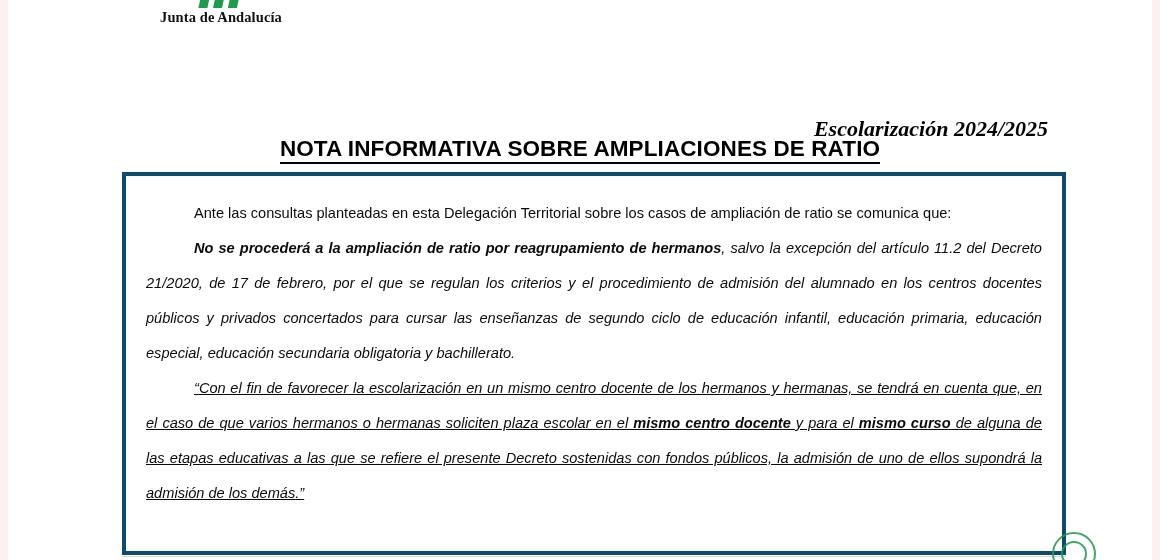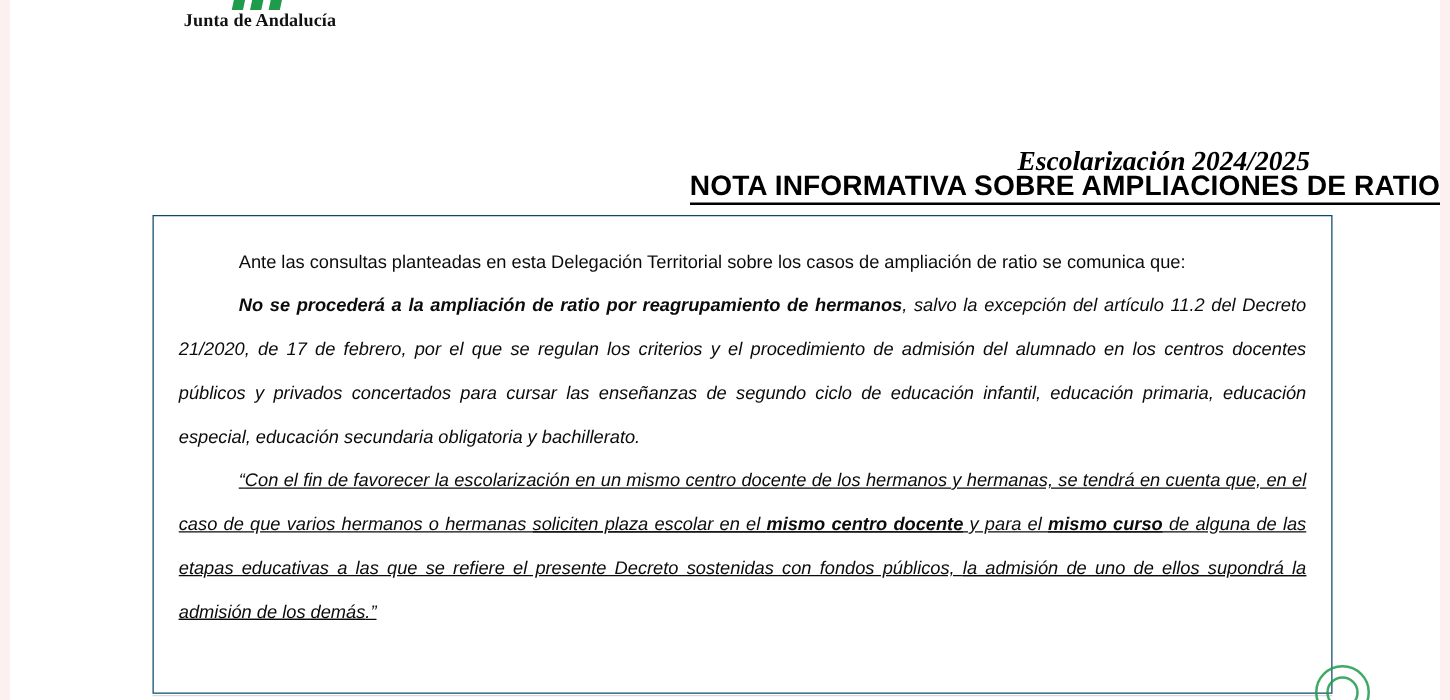--- a/index.html
+++ b/index.html
@@ -20,20 +20,21 @@
     width: 1144px;
     height: 560px;
     background: #ffffff;
     box-sizing: border-box;
   }
 
   
   .header {
     position: relative;
     height: 46px;
+    margin-left: 13px;
   }
   .logo-block {
     position: absolute;
     left: 100px;
     top: -26px;
     width: 200px;
     text-align: center;
   }
   .logo-mark {
     position: relative;
@@ -67,39 +68,39 @@
     font-weight: bold;
     font-size: 22px;
     color: #000;
     white-space: nowrap;
   }
   .doc-title {
     position: absolute;
     left: 0;
     right: 0;
     top: 136px;
-    text-align: right;
+    text-align: center;
     font-size: 22.5px;
     font-weight: bold;
     color: #000;
     letter-spacing: .1px;
   }
   .doc-title span {
     border-bottom: 2px solid #000;
     padding-bottom: 1px;
   }
 
   
   .box {
     position: absolute;
     left: 114px;
     top: 172px;
     width: 944px;
     height: 383px;
-    border: 1px solid #0c4a6e;
+    border: 4px solid #0c4a6e;
     box-sizing: border-box;
     padding: 20px 20px 0 20px;
   }
   .box p {
     margin: 0;
     font-size: 14.6px;
     line-height: 35px;
     color: #0b0b0b;
     text-align: justify;
     text-justify: inter-word;

